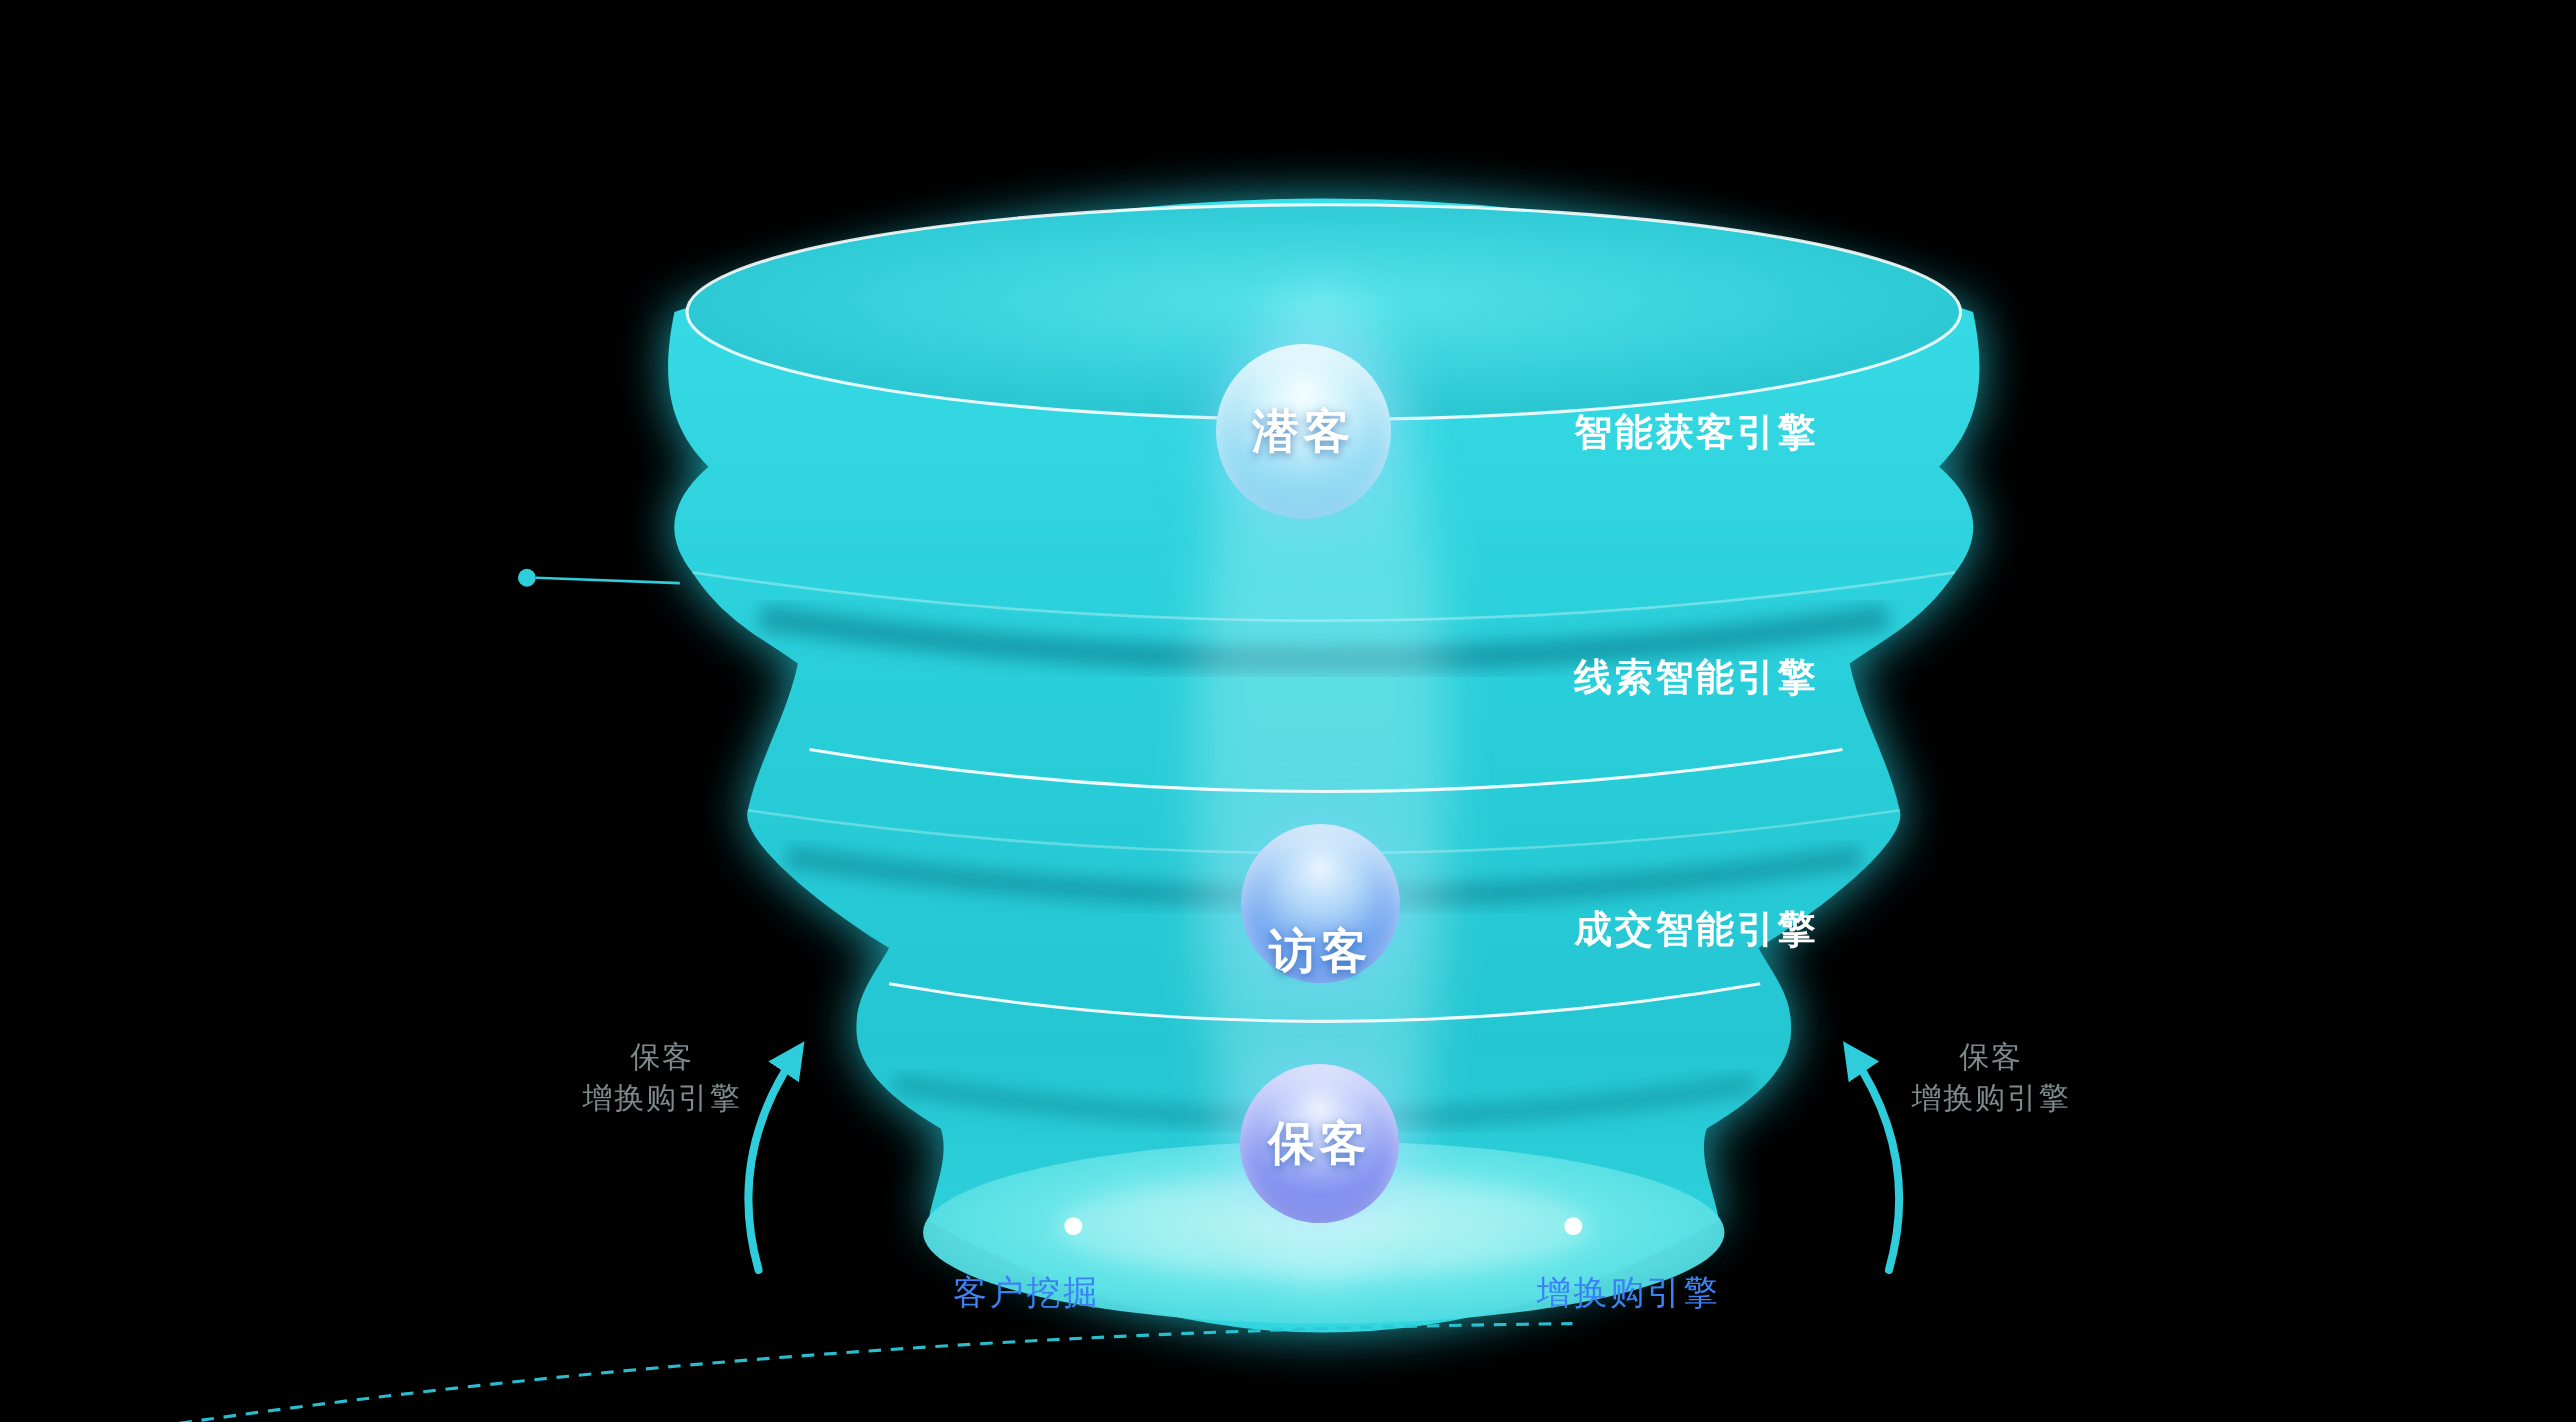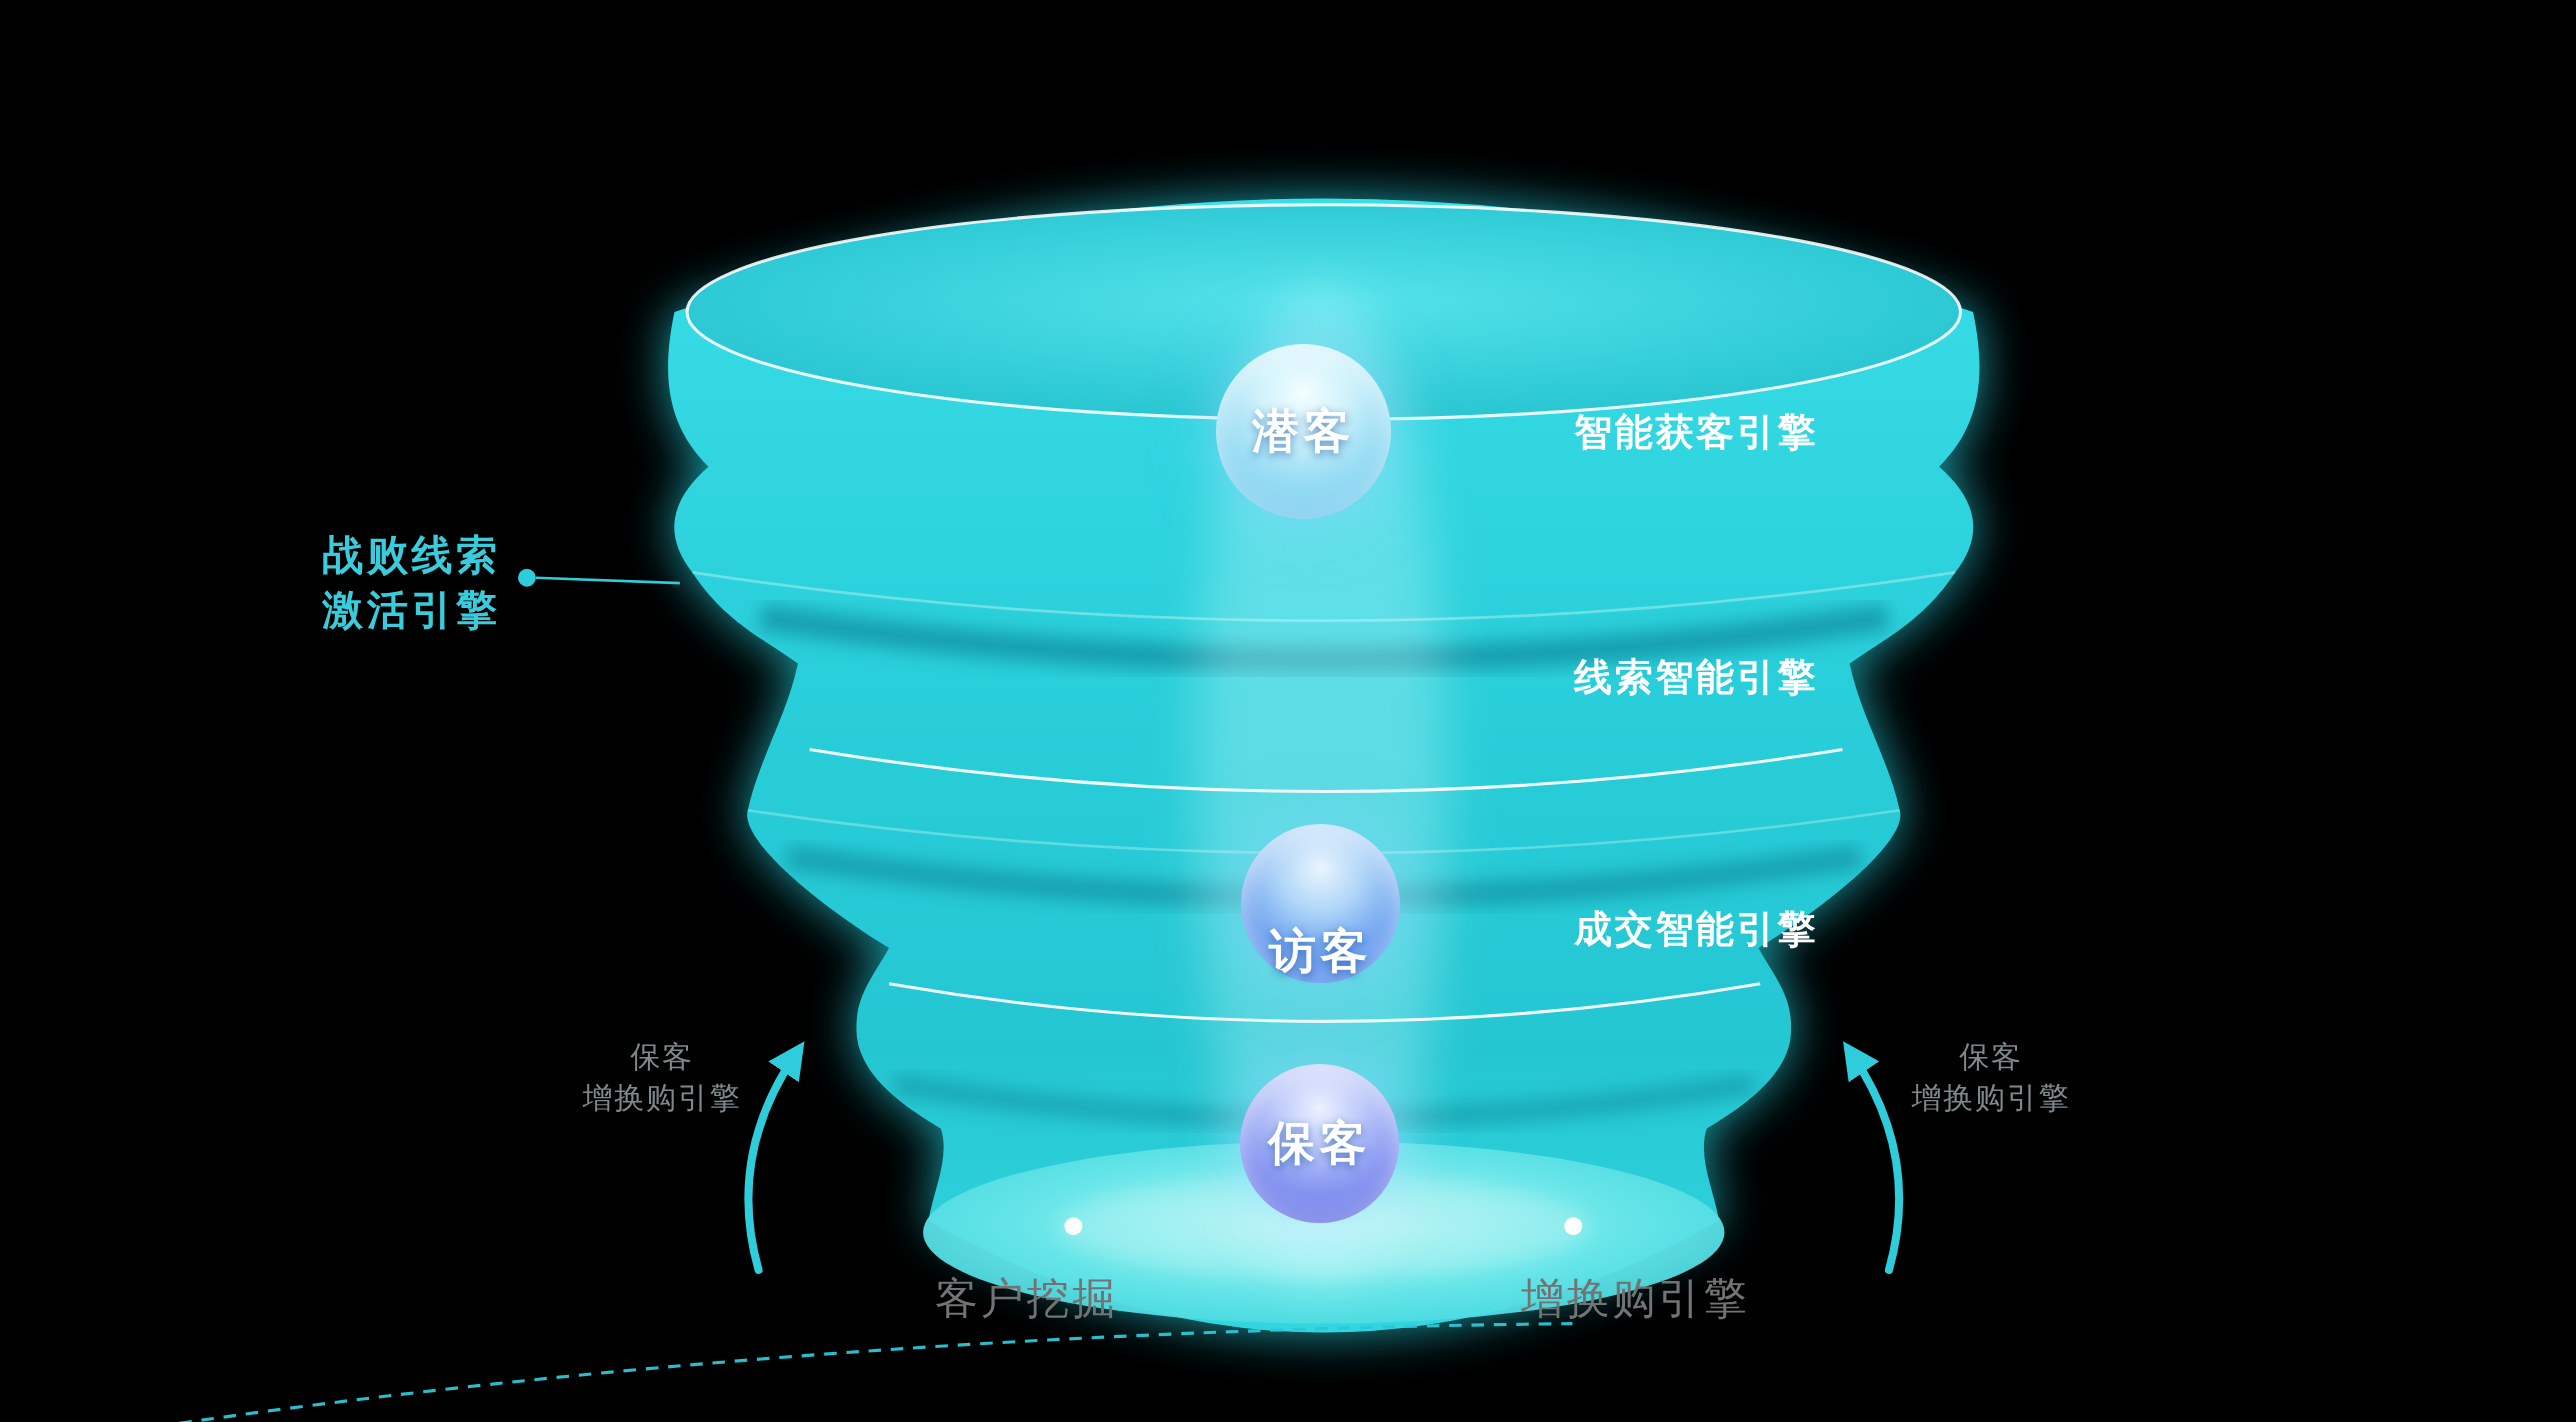--- a/index.html
+++ b/index.html
@@ -94,22 +94,22 @@
     white-space: nowrap;
   }
   .retention-left  { left: 492px;  top: 1036px; }
   .retention-right { left: 1821px; top: 1036px; }
   
   .bottom-label {
     position: absolute;
     z-index: 3;
     width: 215px;
     text-align: center;
-    color: #737373;
-    font-size: 43px;
+    color: #3b82f6;
+    font-size: 34px;
     letter-spacing: 2.7px;
     white-space: nowrap;
   }
   .bl-left  { left: 919px; top: 1270px; }
   .bl-right { left: 1521px; top: 1270px; }
 </style>
 </head>
 <body>
 
 <div class="canvas">
@@ -201,24 +201,20 @@
     <span class="badge-text">访客</span>
   </div>
   <div class="badge badge-4">
     <span class="badge-text">保客</span>
   </div>
 
   <div class="engine engine-1">智能获客引擎</div>
   <div class="engine engine-2">线索智能引擎</div>
   <div class="engine engine-3">成交智能引擎</div>
 
-  <div class="callout">
-    <div>战败线索</div>
-    <div>激活引擎</div>
-  </div>
 
   <div class="retention retention-left">
     <div>保客</div>
     <div>增换购引擎</div>
   </div>
   <div class="retention retention-right">
     <div>保客</div>
     <div>增换购引擎</div>
   </div>
 

